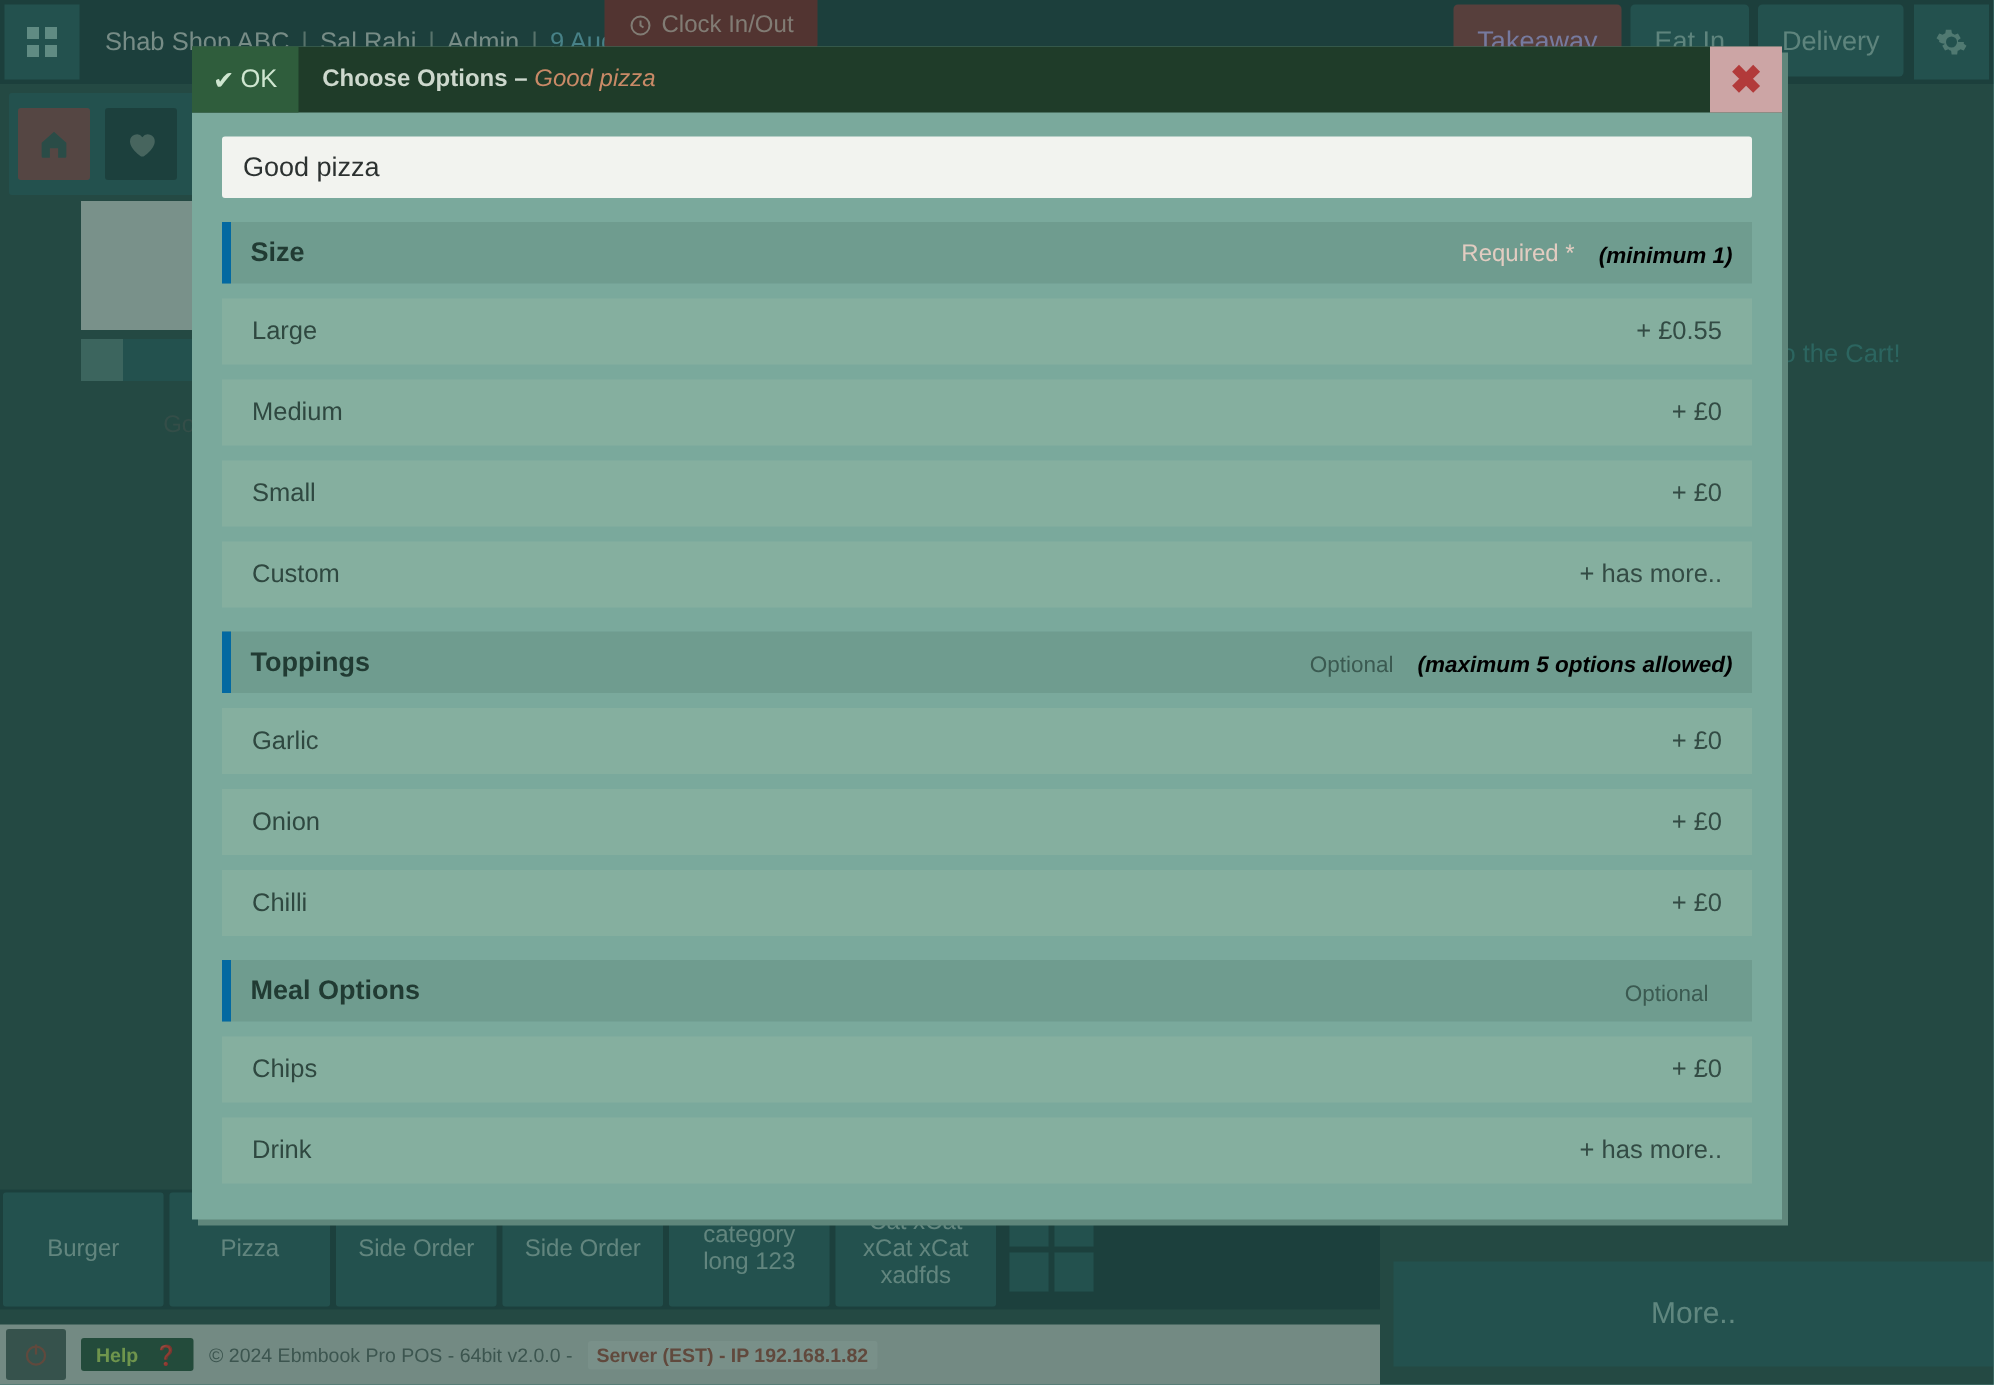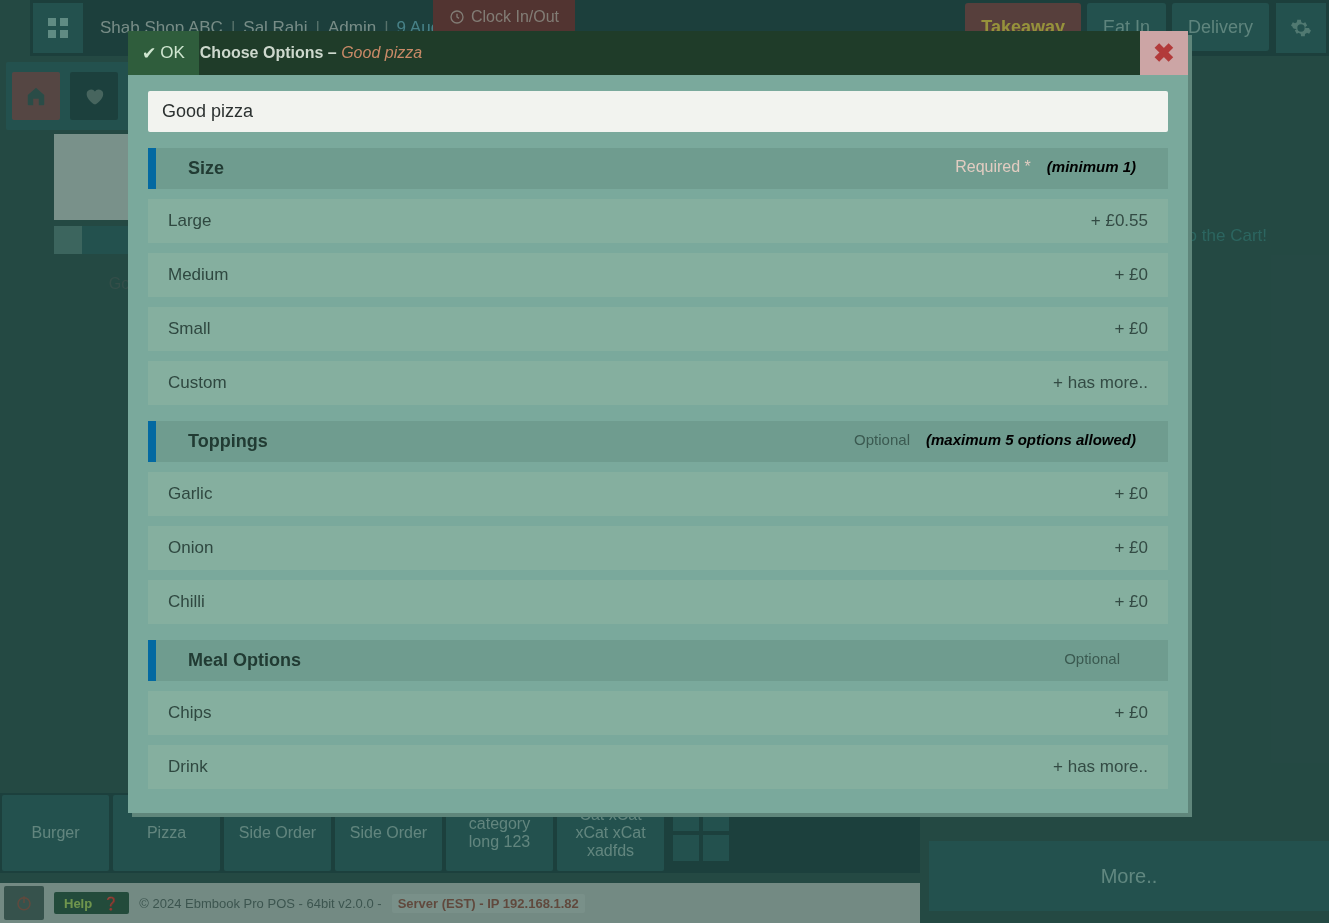--- a/index.html
+++ b/index.html
@@ -14,21 +14,20 @@
 
   
   .topbar {
     position: absolute;
     top: 0; left: 0; right: 0;
     height: 56px;
     background: #1f4a4a;
     display: flex;
     align-items: center;
     color: #9ec1ba;
-    margin-left: 30px;
   }
   .apps-btn {
     width: 50px; height: 50px;
     margin: 3px;
     background: #2d6b6b;
     display: flex; align-items: center; justify-content: center;
   }
   .apps-btn svg { width: 24px; height: 24px; fill: #9bd3cb; }
   .shop-info {
     margin-left: 14px;
@@ -54,21 +53,21 @@
     right: 60px; top: 3px;
     display: flex; gap: 6px;
   }
   .ordertype-btn {
     height: 48px;
     padding: 0 16px;
     font-size: 18px;
     display: flex; align-items: center;
     border-radius: 3px;
   }
-  .ordertype-btn.takeaway { background: #8a4a4a; color: #fde047; font-weight: bold; }
+  .ordertype-btn.takeaway { background: #8a4a4a; color: #c4b5fd; }
   .ordertype-btn.eatin    { background: #2d6b6b; color: #98c7bf; }
   .ordertype-btn.delivery { background: #2d6b6b; color: #98c7bf; }
   .gear-btn {
     position: absolute;
     right: 3px; top: 3px;
     width: 50px; height: 50px;
     background: #2d6b6b;
     display: flex; align-items: center; justify-content: center;
   }
   .gear-btn svg { width: 22px; height: 22px; fill: #7fb2aa; }
@@ -250,21 +249,21 @@
   .ok-btn {
     height: 44px;
     padding: 0 14px;
     background: #2f5d3c;
     color: #cfe6d0;
     display: flex; align-items: center; gap: 4px;
     font-size: 17px;
   }
   .modal-title {
     color: #cdd8cd;
-    margin-left: 1px;
+    margin-left: 16px;
     font-size: 16px;
     font-weight: 600;
   }
   .modal-title .item { color: #c98a67; font-style: italic; font-weight: 500; }
   .close-btn {
     margin-left: auto;
     width: 48px; height: 44px;
     background: #cca5a5;
     color: #b23a3a;
     font-size: 26px;
@@ -281,24 +280,24 @@
     font-size: 18px;
     padding: 10px 14px;
     border-radius: 2px;
   }
 
   .section {
     margin-top: 16px;
   }
   .section-head {
     background: #6f9c8f;
-    border-left: 8px solid #0369a1;
+    border-left: 6px solid #0369a1;
     color: #213b33;
-    display: flex; align-items: flex-start;
-    padding: 10px 32px;
+    display: flex; align-items: flex-end;
+    padding: 10px 13px;
     font-size: 18px;
     font-weight: 600;
   }
   .section-head .spacer { flex: 1; }
   .req { color: #e2ccc1; font-weight: 500; font-size: 16px; }
   .minmax { color: #000000; font-style: italic; font-weight: 700; font-size: 15px; margin-left: 16px; }
   .opt { color: #3b5a51; font-weight: 500; font-size: 15px; }
 
   .opt-row {
     background: #85af9f;

